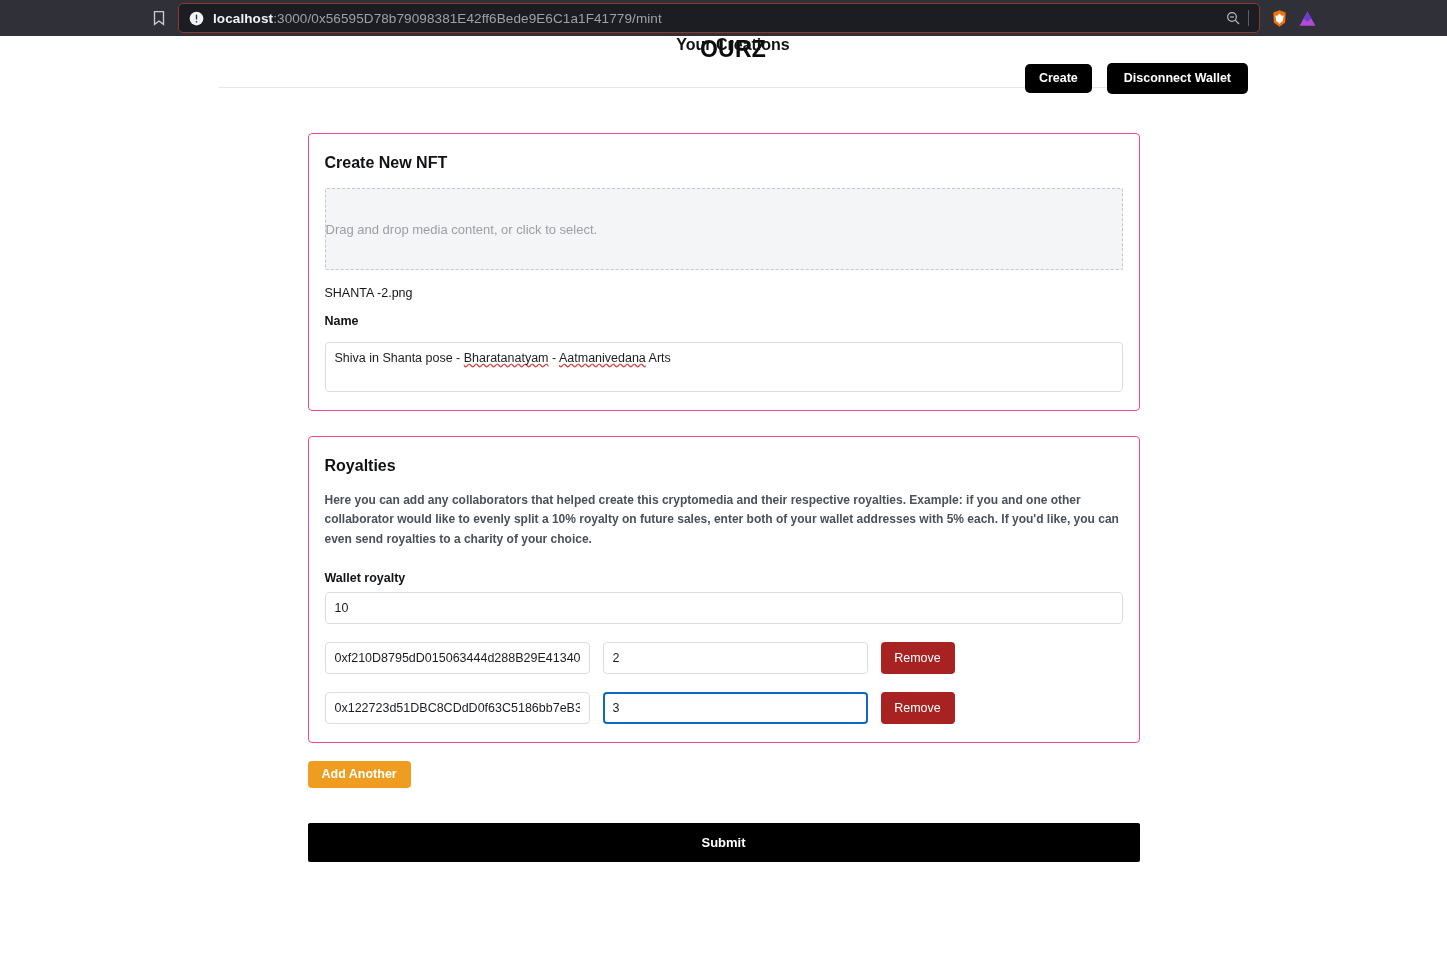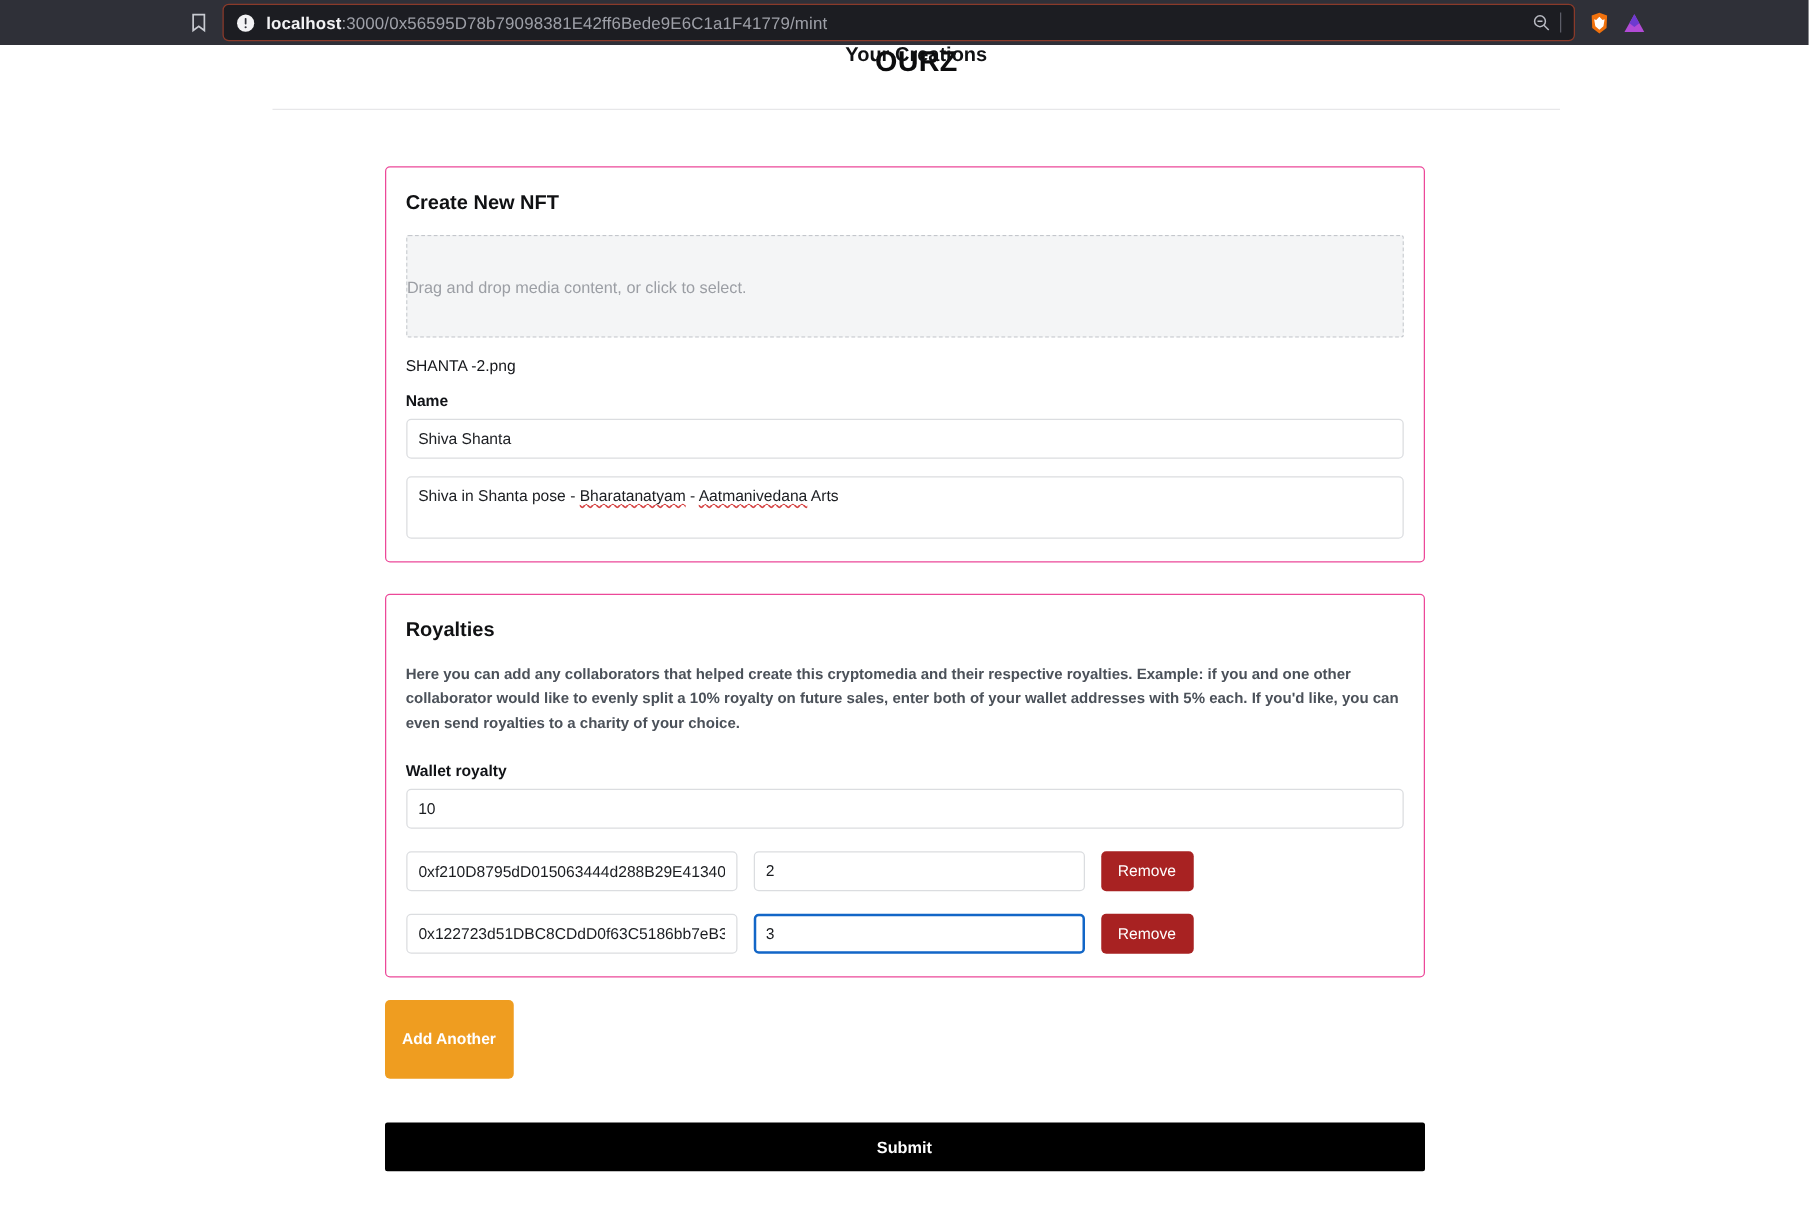--- a/index.html
+++ b/index.html
@@ -198,21 +198,21 @@
 
   .btn-add {
     margin-top:18px;
     background:#ef9d20;
     color:#ffffff;
     border:none;
     border-radius:4px;
     font-family:"Liberation Sans", sans-serif;
     font-size:12.5px;
     font-weight:bold;
-    padding:25px 14px;
+    padding:7px 14px;
     cursor:pointer;
     line-height:1;
   }
 
   .btn-submit {
     display:block;
     width:832px;
     margin:35px auto 0 auto;
     background:#000000;
     color:#ffffff;
@@ -272,38 +272,41 @@
       </svg>
     </span>
   </div>
 </div>
 
 <div class="app">
 
   <div class="appbar">
     <div class="brand">OURZ</div>
     <div class="appbar-title">Your Creations</div>
+    <div class="appbar-actions">
+      <button class="btn-dark">Create</button>
+      <button class="btn-dark wide">Disconnect Wallet</button>
+    </div>
   </div>
 
   <div class="page">
     <div class="container">
 
       
       <div class="card">
         <h2 class="card-title">Create New NFT</h2>
 
         <div class="dropzone">
           <span class="dropzone-text">Drag and drop media content, or click to select.</span>
         </div>
 
         <div class="filename">SHANTA -2.png</div>
 
         <div class="field">
           <label class="field-label">Name</label>
-          <input class="input" type="text" value="Shiva Shanta" style="">
         </div>
 
         <div class="field">
           <div class="textarea"><span>Shiva in Shanta pose - </span><span class="spell">Bharatanatyam</span><span> - </span><span class="spell">Aatmanivedana</span><span> Arts</span></div>
         </div>
       </div>
 
       
       <div class="card">
         <h2 class="card-title">Royalties</h2>

